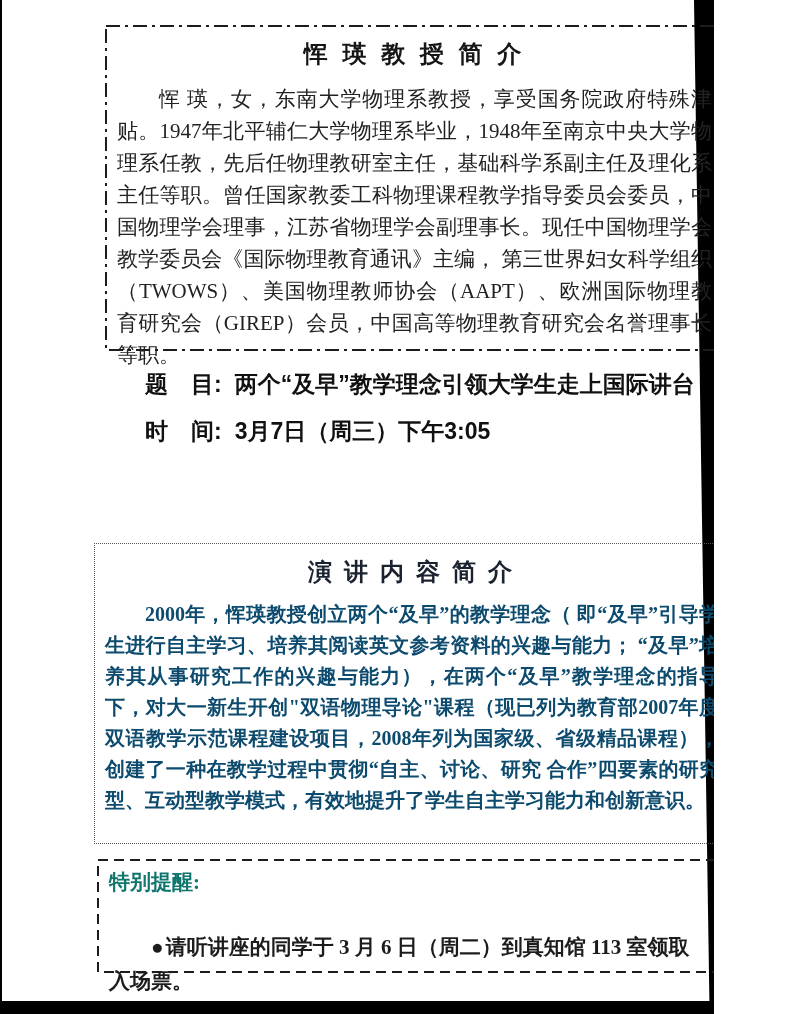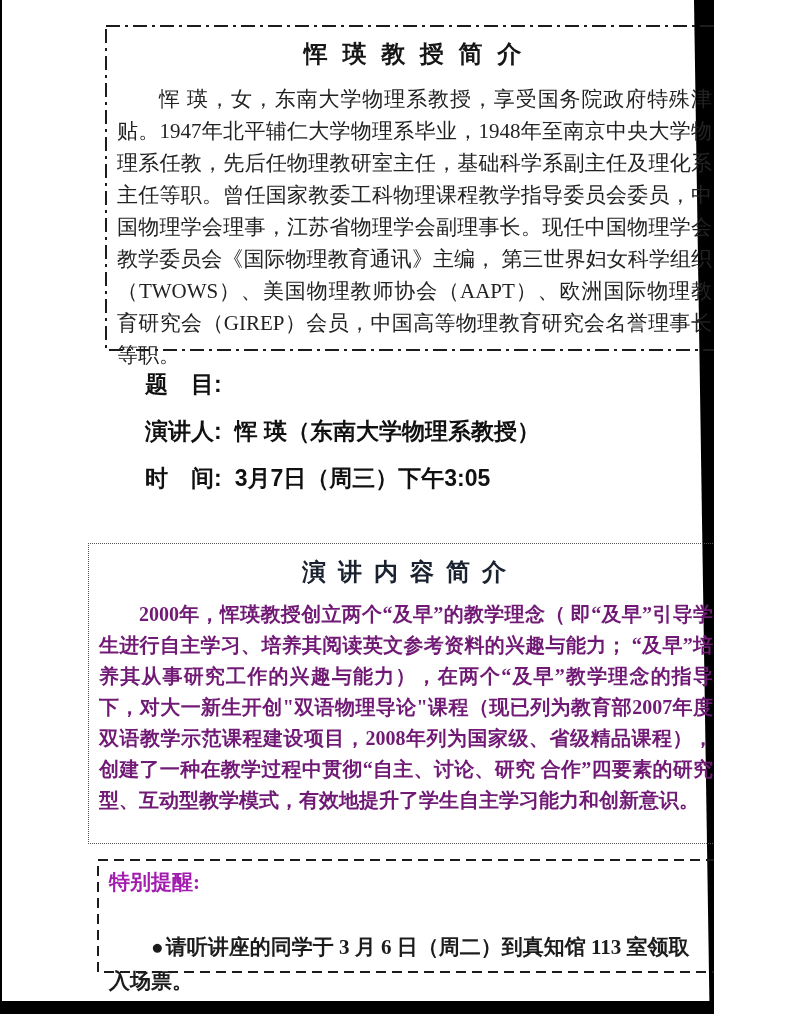--- a/index.html
+++ b/index.html
@@ -36,36 +36,36 @@
 
   
   .details { position: absolute; left: 145px; top: 371px; width: 600px;
              font-family: "Liberation Sans", "DejaVu Sans", sans-serif; font-weight: bold; }
   .detail-row { display: flex; align-items: flex-end; height: 29px; margin-bottom: 18px;
                 font-size: 23px; color: #111; }
   .detail-label { white-space: pre; }
   .detail-value { margin-left: 13px; white-space: pre; }
 
   
-  .summary-box { position: absolute; left: 88px; top: 543px; width: 635px; height: 301px;
+  .summary-box { position: absolute; left: 94px; top: 543px; width: 635px; height: 301px;
                  border: 1px dotted #555; box-sizing: border-box; }
   .summary-title {
     margin-top: 12px; text-align: center;
     font-weight: bold; font-size: 24px; letter-spacing: 3px; color: #1a2230;
   }
   .summary-body {
     margin: 11px 9px 0 10px;
     font-size: 20px; line-height: 31px; font-weight: 600;
-    text-align: justify; text-indent: 2em; color: #701a75;
+    text-align: justify; text-indent: 2em; color: #0c4a6e;
   }
 
   
   .notice-box { position: absolute; left: 97px; top: 859px; width: 626px; height: 114px; }
   .notice-inner { position: absolute; left: 0; top: 0; right: 0; bottom: 0; padding: 9px 14px 0 12px; }
-  .notice-title { font-size: 21px; font-weight: bold; line-height: 28px; color: #a21caf; }
+  .notice-title { font-size: 21px; font-weight: bold; line-height: 28px; color: #0f766e; }
   .notice-item  { font-size: 21px; font-weight: bold; line-height: 34px; color: #1c1c1c; white-space: pre-wrap; }
   .bullet { margin-right: 2px; }
 </style>
 </head>
 <body>
 
 <div class="page">
 
   <div class="edge-left"></div>
   <div class="edge-right"></div>
@@ -77,24 +77,21 @@
     </svg>
     <div class="intro-inner">
       <div class="intro-title">恽 瑛 教 授 简 介</div>
       <div class="intro-body">恽 瑛，女，东南大学物理系教授，享受国务院政府特殊津贴。1947年北平辅仁大学物理系毕业，1948年至南京中央大学物理系任教，先后任物理教研室主任，基础科学系副主任及理化系主任等职。曾任国家教委工科物理课程教学指导委员会委员，中国物理学会理事，江苏省物理学会副理事长。现任中国物理学会教学委员会《国际物理教育通讯》主编， 第三世界妇女科学组织（TWOWS）、美国物理教师协会（AAPT）、欧洲国际物理教育研究会（GIREP）会员，中国高等物理教育研究会名誉理事长等职。</div>
     </div>
   </div>
 
   <div class="details">
     <div class="detail-row">
       <span class="detail-label">题　目:</span>
-    </div>
-    <div class="detail-row">
-      <span class="detail-label">演讲人:</span>
-      <span class="detail-value">恽 瑛（东南大学物理系教授）</span>
+      <span class="detail-value">两个“及早”教学理念引领大学生走上国际讲台</span>
     </div>
     <div class="detail-row">
       <span class="detail-label">时　间:</span>
       <span class="detail-value">3月7日（周三）下午3:05</span>
     </div>
   </div>
 
   <div class="summary-box">
     <div class="summary-title">演 讲 内 容 简 介</div>
     <div class="summary-body">2000年，恽瑛教授创立两个“及早”的教学理念（ 即“及早”引导学生进行自主学习、培养其阅读英文参考资料的兴趣与能力； “及早”培养其从事研究工作的兴趣与能力），在两个“及早”教学理念的指导下，对大一新生开创"双语物理导论"课程（现已列为教育部2007年度双语教学示范课程建设项目，2008年列为国家级、省级精品课程），创建了一种在教学过程中贯彻“自主、讨论、研究 合作”四要素的研究型、互动型教学模式，有效地提升了学生自主学习能力和创新意识。</div>

